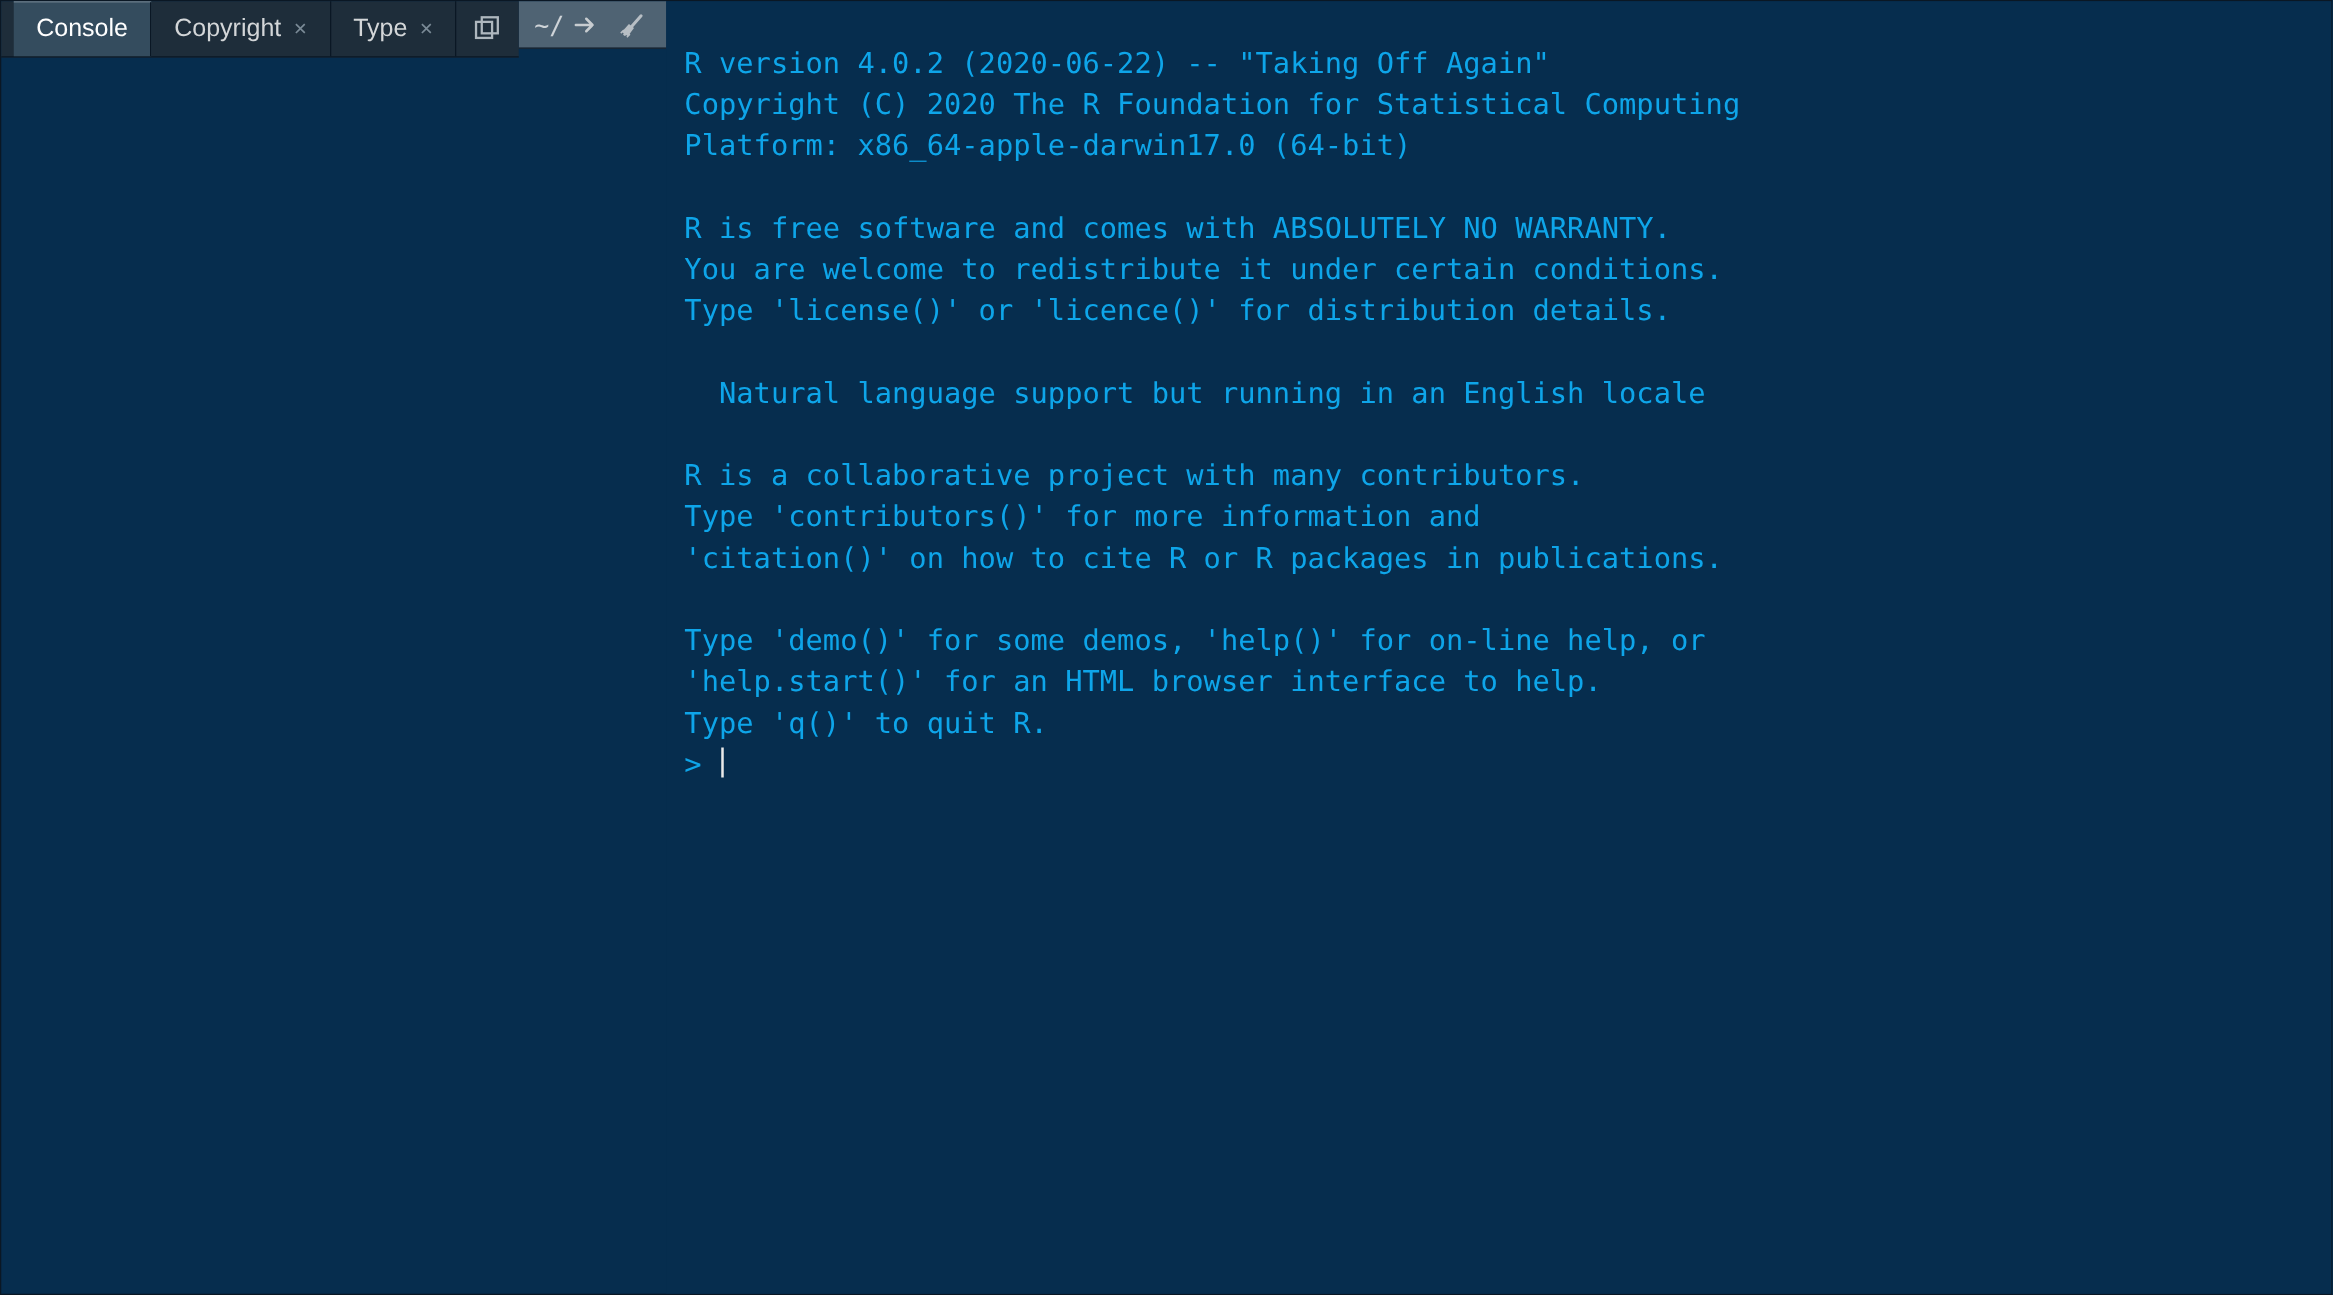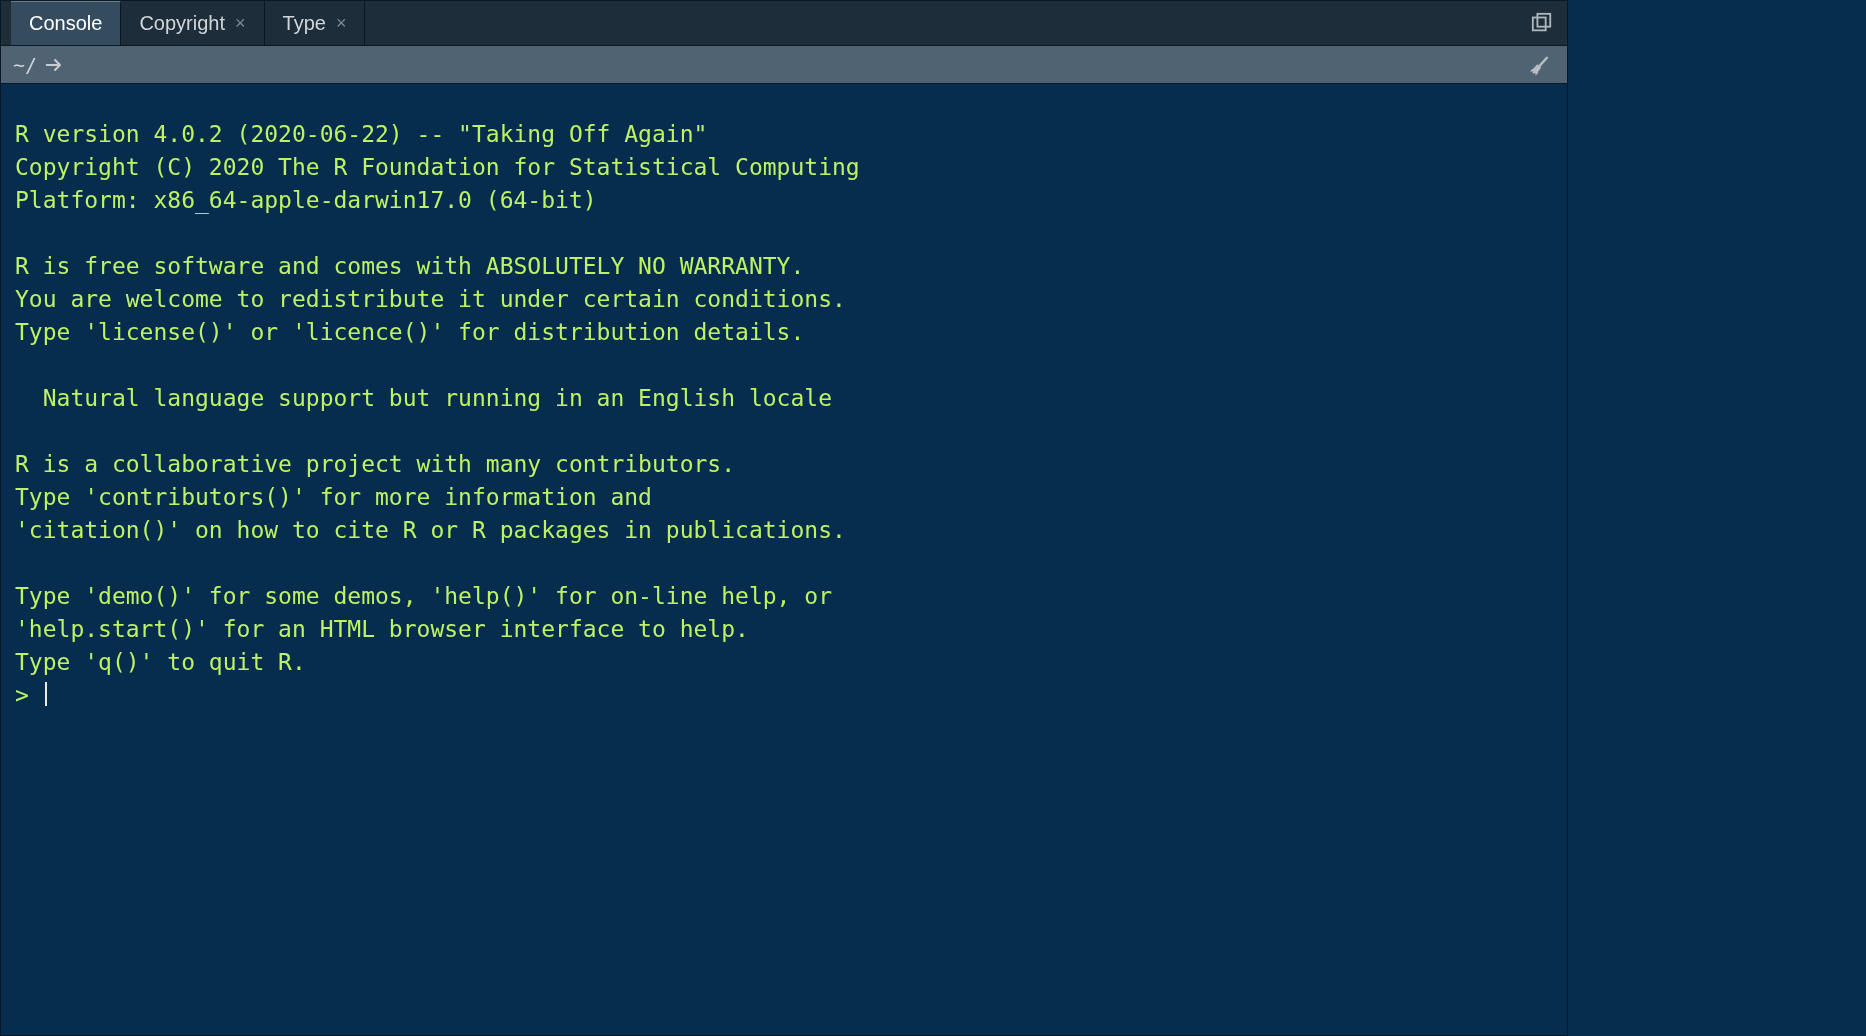--- a/index.html
+++ b/index.html
@@ -3,24 +3,23 @@
   <meta charset="utf-8">
   <style>
     * { box-sizing: border-box; margin: 0; padding: 0; }
     html, body { width: 100%; height: 100%; }
     body {
       background: #062d4e;
       font-family: "Lucida Console", "Consolas", "Menlo", monospace;
       overflow: hidden;
     }
     .pane {
-      width: 1568px;
+      width: 1866px;
       height: 1036px;
       display: flex;
-      flex-direction: column;
       background: #062d4e;
       border: 1px solid #0a1724;
     }
     
     .tabstrip {
       height: 45px;
       background: #1e2d3a;
       display: flex;
       align-items: stretch;
       border-bottom: 1px solid #0a1724;
@@ -77,21 +76,21 @@
     .console-body {
       flex: 1;
       padding: 34px 14px 14px 14px;
       overflow: auto;
       background: #062d4e;
     }
     .console-body pre {
       font-family: "Lucida Console", "Consolas", "Menlo", monospace;
       font-size: 23px;
       line-height: 33px;
-      color: #bef264;
+      color: #0ea5e9;
       white-space: pre;
     }
     .user-line { color: #f2a200; }
     .prompt-only { color: #f2a200; }
     .cursor {
       display: inline-block;
       width: 2px;
       height: 24px;
       background: #e9e9e9;
       vertical-align: -3px;

